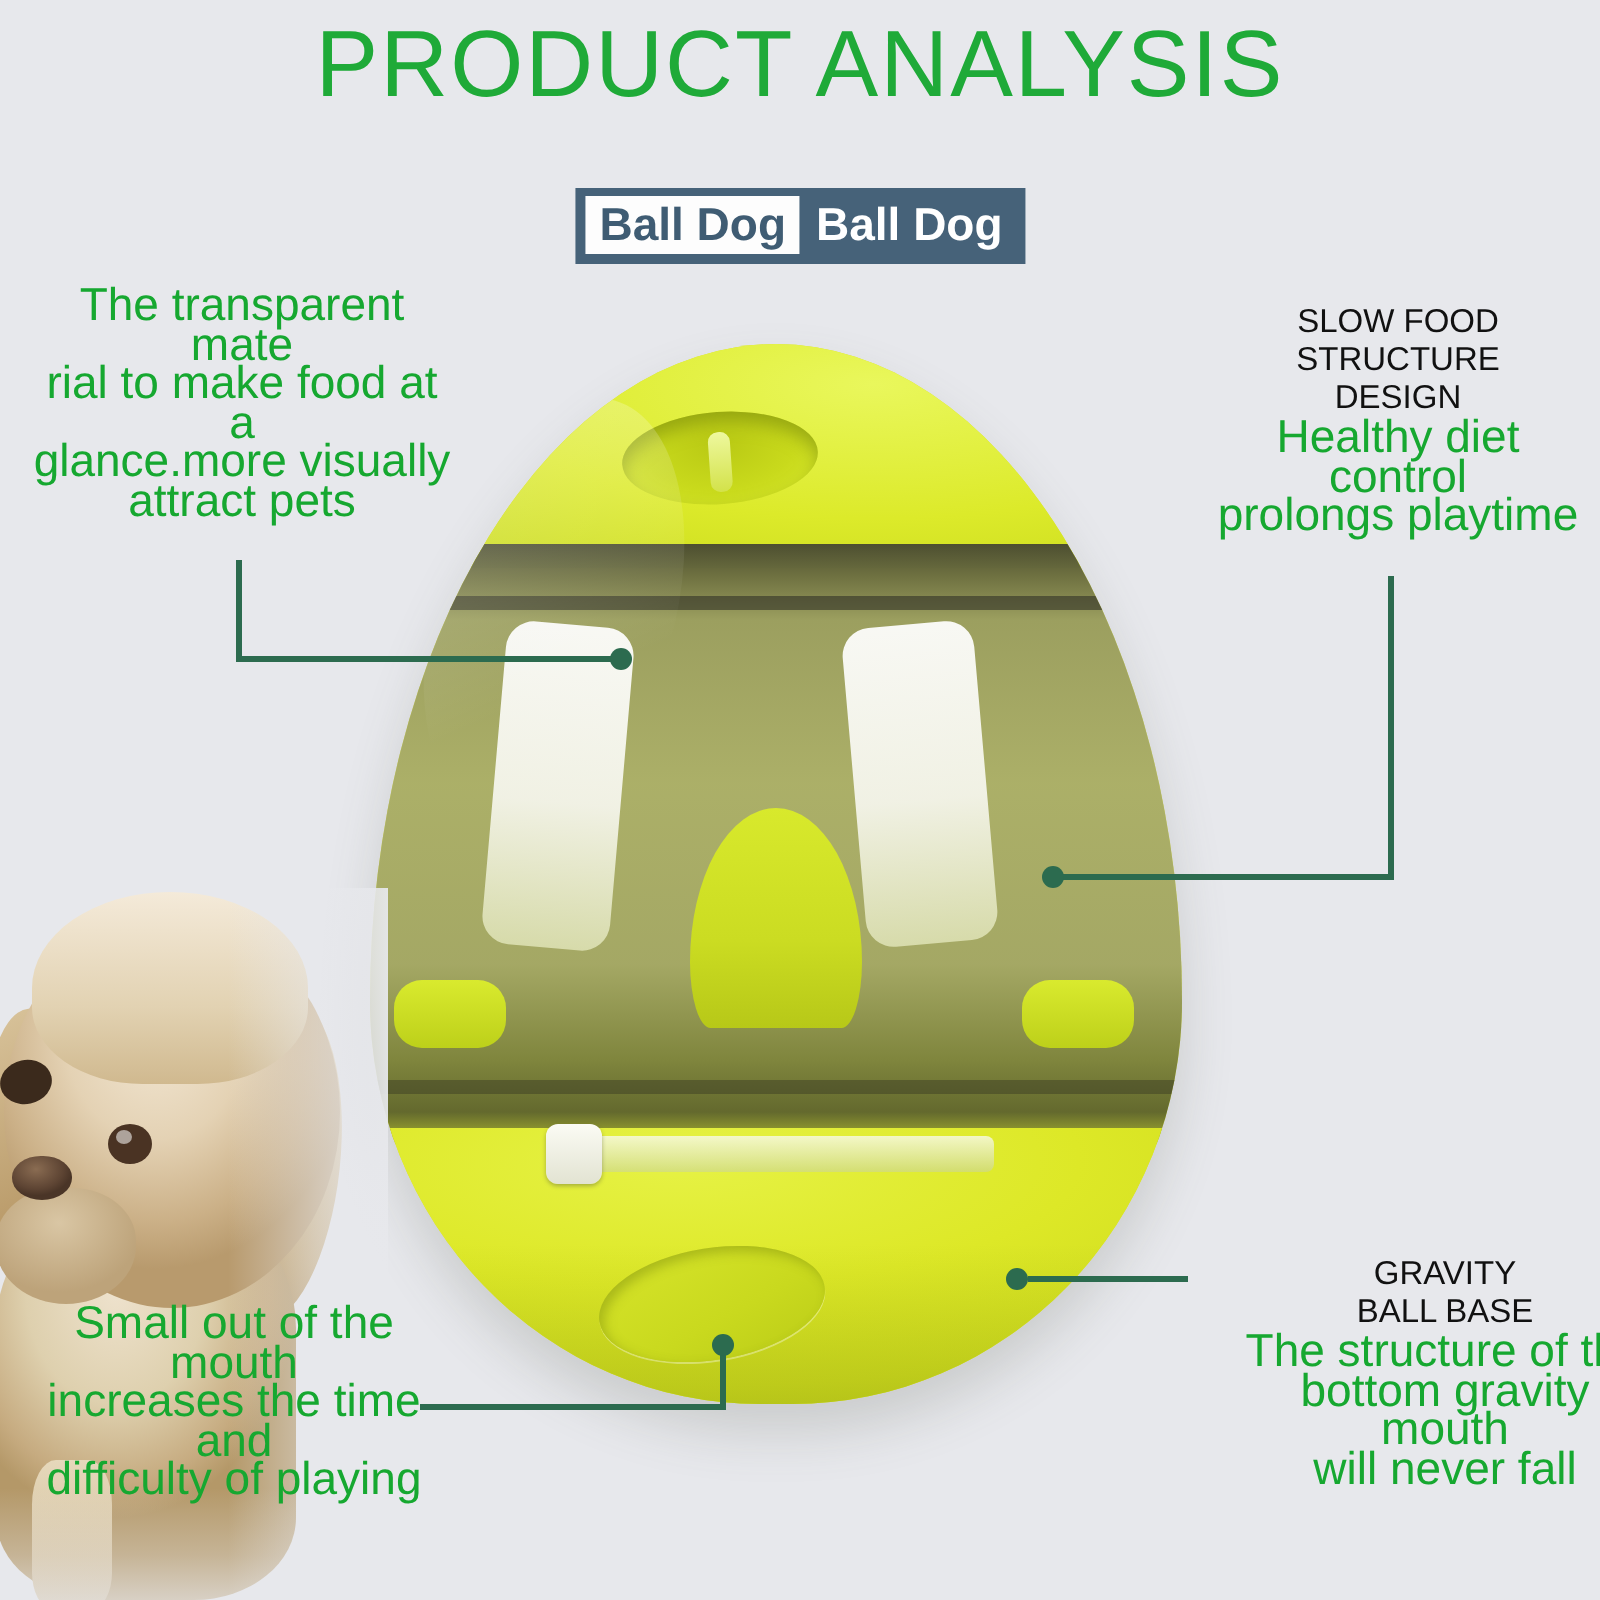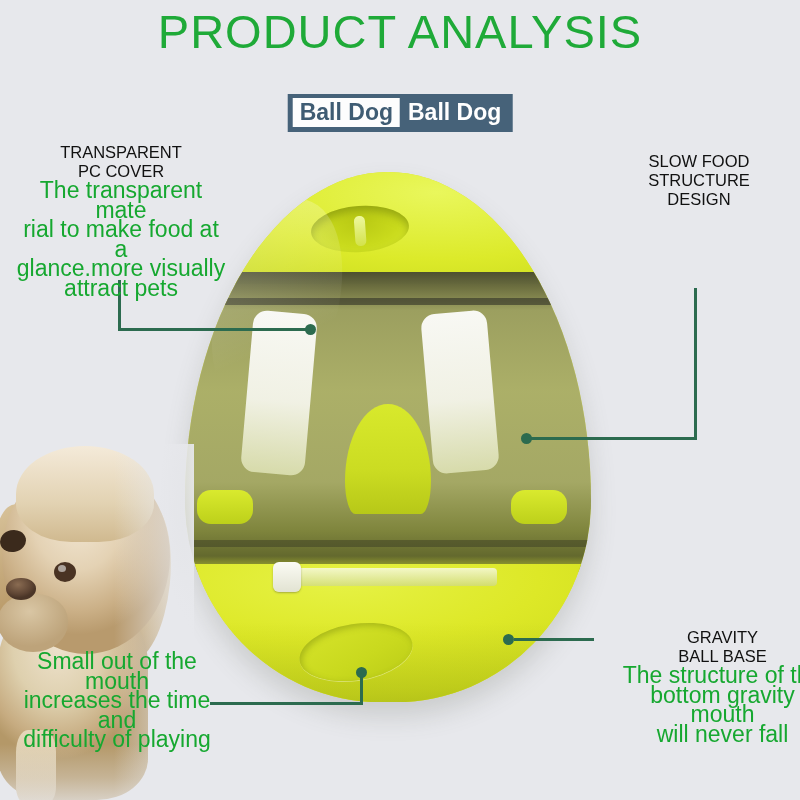--- a/index.html
+++ b/index.html
@@ -415,32 +415,32 @@
   <div class="dot" style="left:521px; top:433px;"></div>
 
   <div class="line" style="left:514px; top:638px; width:80px; height:3px;"></div>
   <div class="dot" style="left:503px; top:634px;"></div>
 
   <div class="line" style="left:360px; top:676px; width:3px; height:28px;"></div>
   <div class="line" style="left:210px; top:702px; width:153px; height:3px;"></div>
   <div class="dot" style="left:356px; top:667px;"></div>
 
   <div class="callout" id="callout-cover">
-    <div class="c-head">TRANSPARENT
-PC COVER</div>
     <div class="c-body">The transparent mate
 rial to make food at a
 glance.more visually
 attract pets</div>
   </div>
 
   <div class="callout" id="callout-slow">
     <div class="c-head">SLOW FOOD
 STRUCTURE
 DESIGN</div>
+    <div class="c-body">Healthy diet control
+prolongs playtime</div>
   </div>
 
   <div class="callout" id="callout-gravity">
     <div class="c-head">GRAVITY
 BALL BASE</div>
     <div class="c-body">The structure of the
 bottom gravity mouth
 will never fall</div>
   </div>
 

